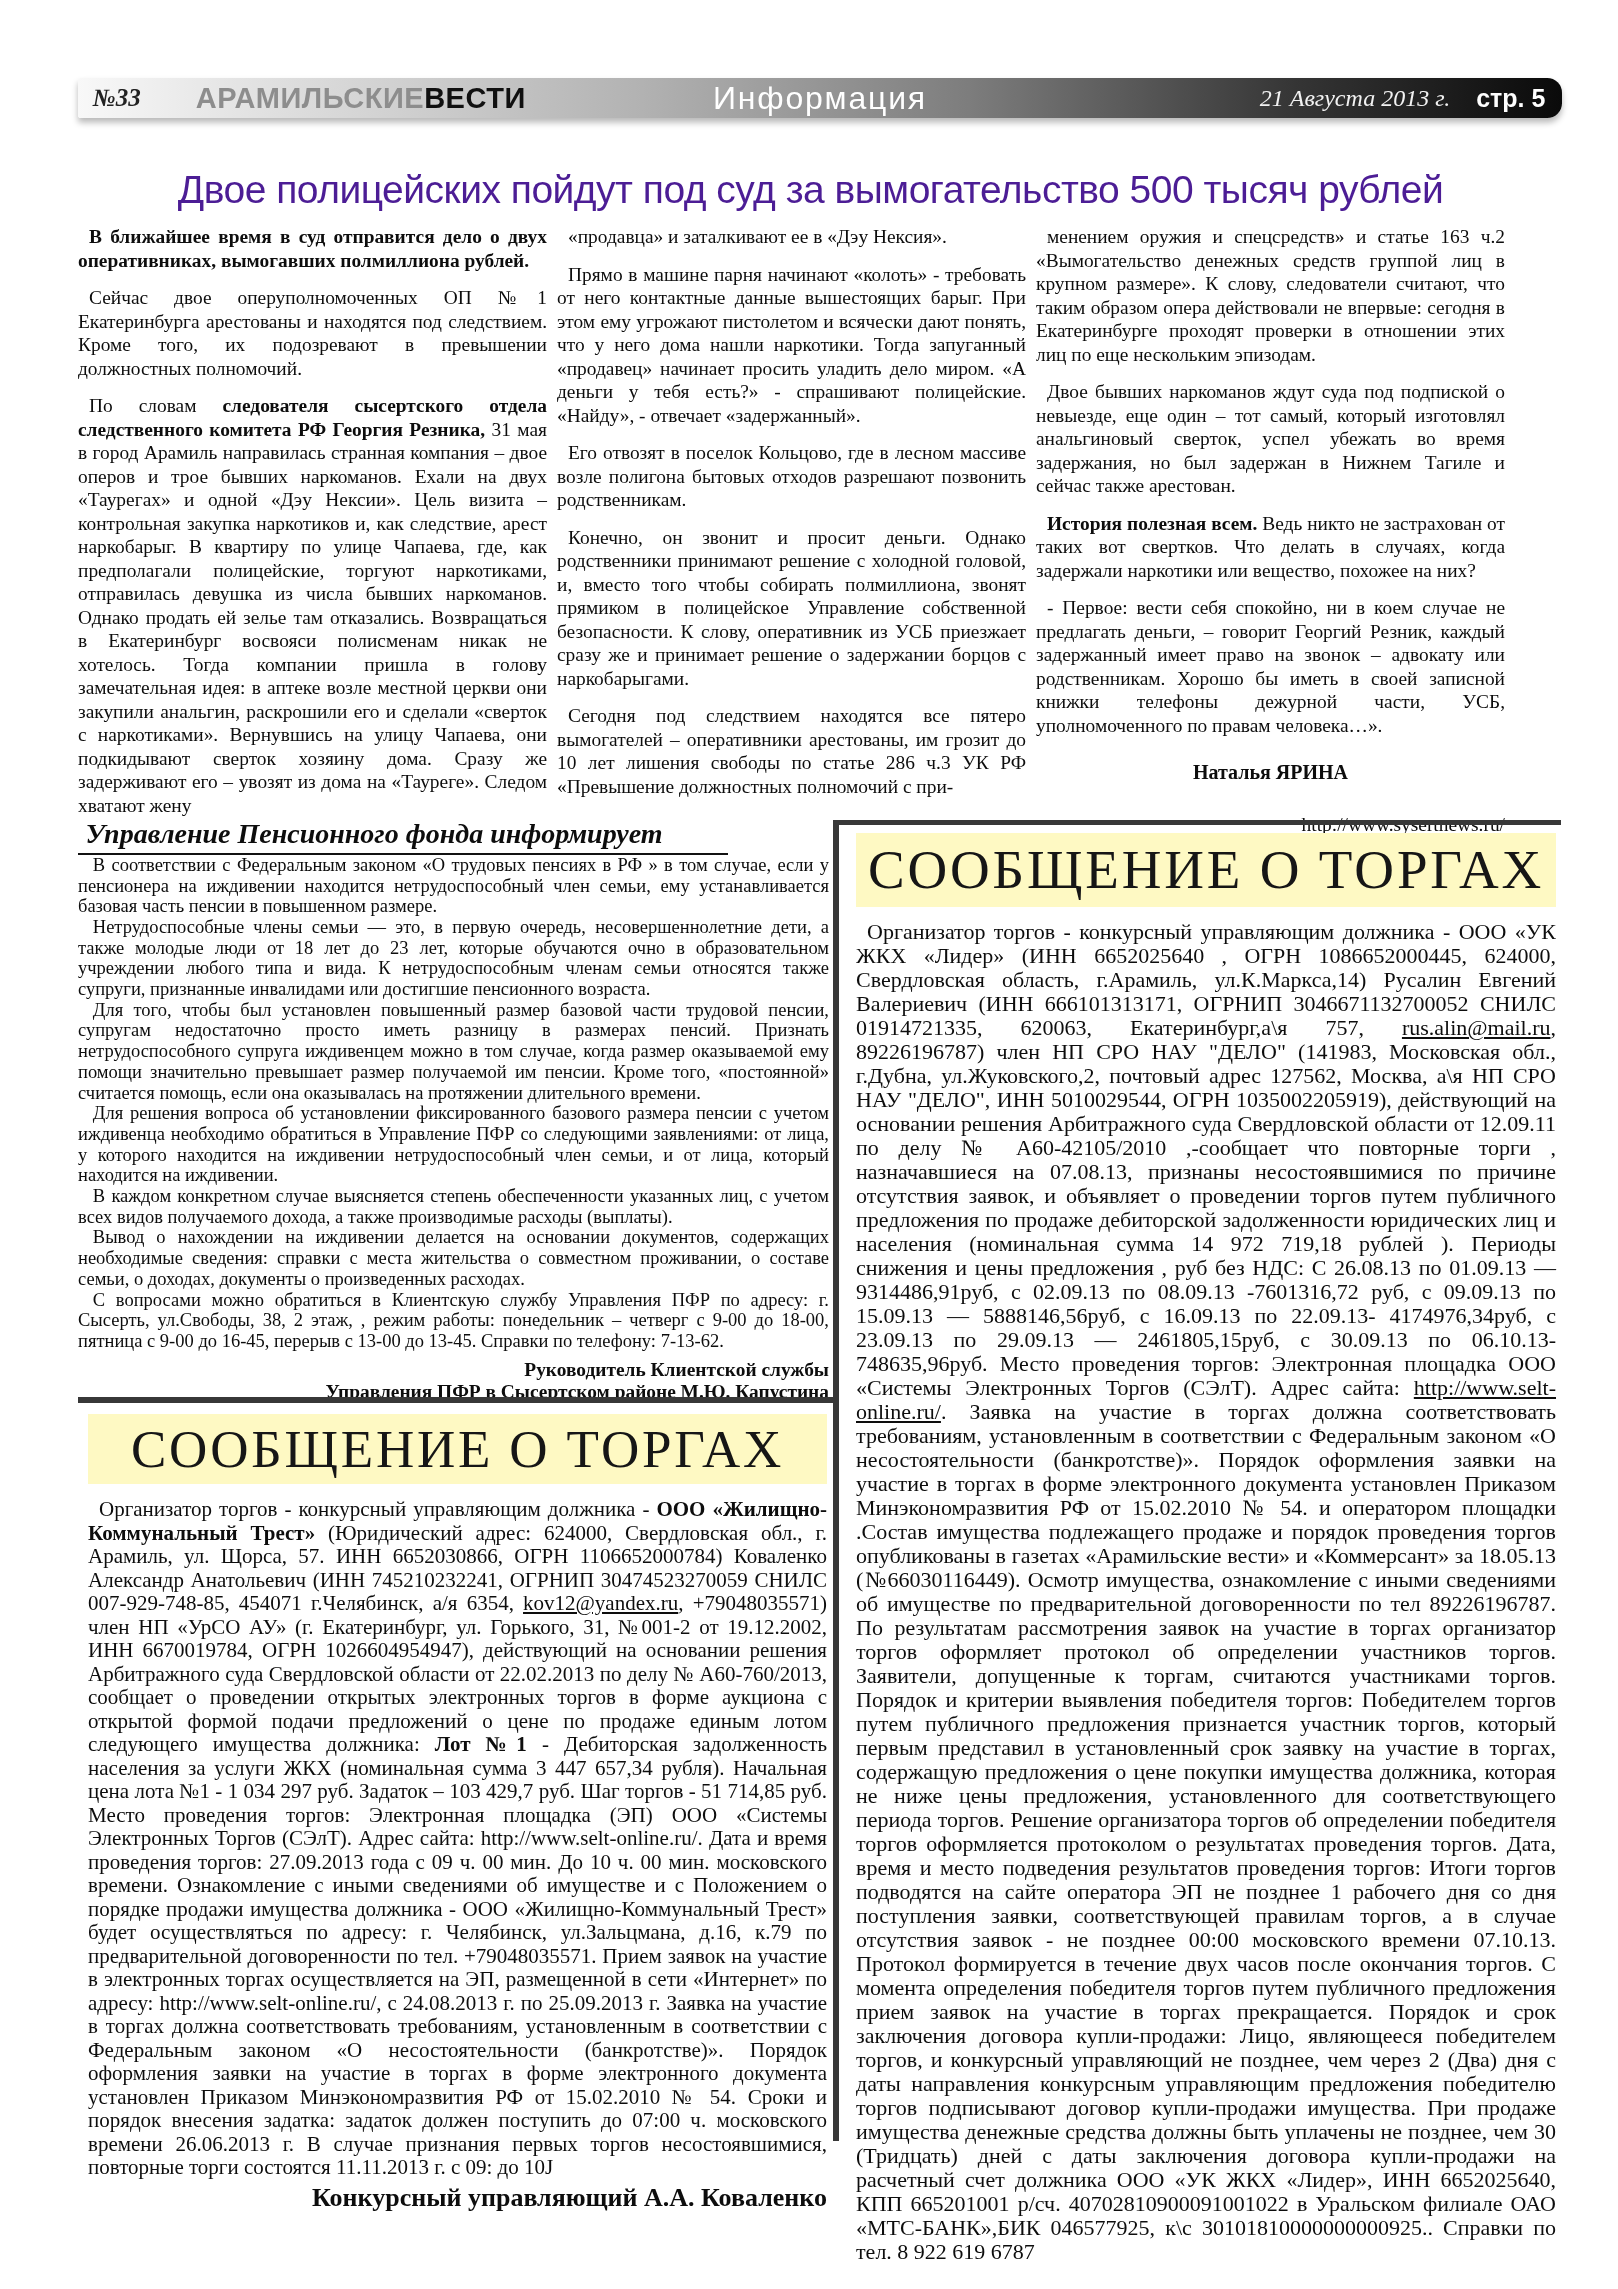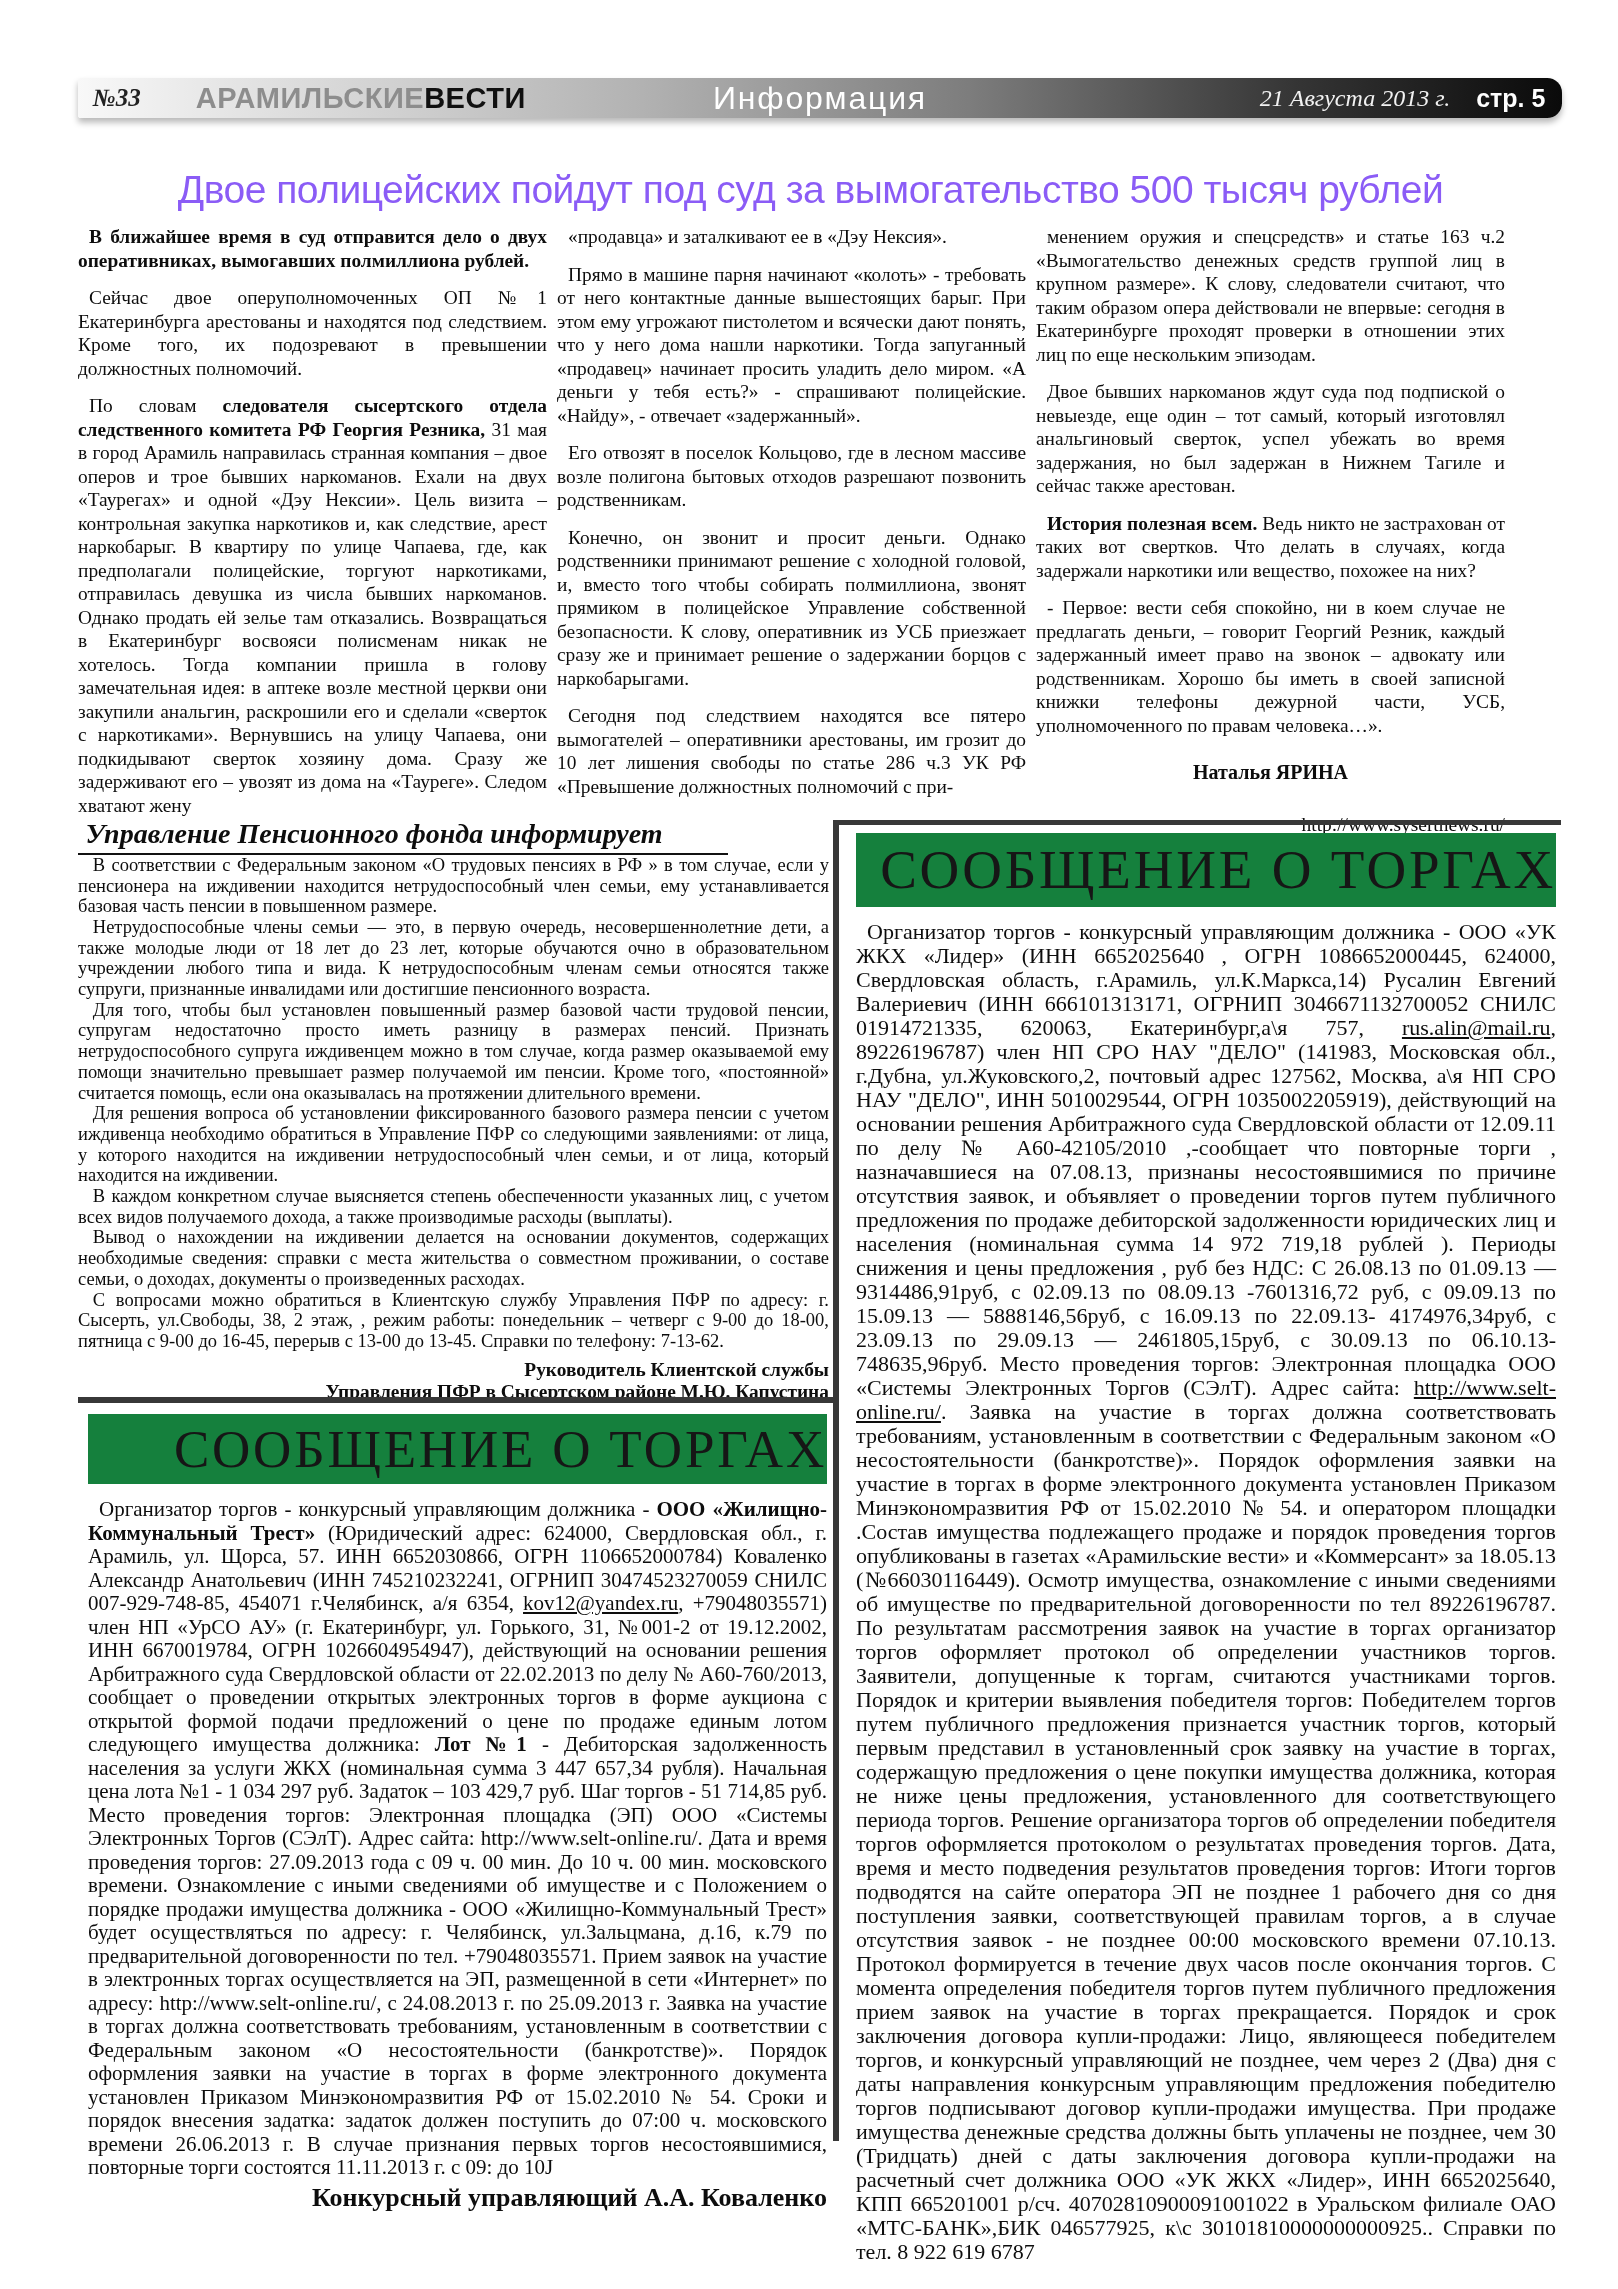--- a/index.html
+++ b/index.html
@@ -16,21 +16,21 @@
             font-size:29px;letter-spacing:0.5px;white-space:nowrap;}
   .mh-brand .lt{color:#8d8d8d;} .mh-brand .dk{color:#101010;}
   .mh-section{position:absolute;left:0;right:0;text-align:center;
               font-family:"Liberation Sans",sans-serif;font-size:32px;color:#ffffff;letter-spacing:1.8px;}
   .mh-date{margin-left:auto;font-style:italic;font-size:24px;color:#f2f2f2;white-space:nowrap;}
   .mh-page{font-family:"Liberation Sans",sans-serif;font-weight:bold;font-size:25px;
            color:#ffffff;margin:0 16.6px 0 26px;white-space:nowrap;}
 
   
   .headline{position:absolute;left:83px;top:168px;width:1455px;text-align:center;
-            font-family:"Liberation Sans",sans-serif;font-size:39px;letter-spacing:-0.5px;color:#8b5cf6;}
+            font-family:"Liberation Sans",sans-serif;font-size:39px;letter-spacing:-0.5px;color:#4c1d95;}
   .lead-cols{position:absolute;left:78px;top:225px;width:1458px;display:flex;gap:10px;}
   .lead-col{width:469px;font-size:19.4px;line-height:23.5px;text-align:justify;}
   .lead-col p{margin:0 0 14px 0;text-indent:11px;}
   .b{font-weight:bold;}
   .byline{text-align:center;font-weight:bold;font-size:20px;margin-top:24px;}
   .src{text-align:right;font-size:19.4px;margin-top:28px;}
 
   
   .pension{position:absolute;left:78px;top:818px;width:751px;}
   .kicker{display:inline-block;font-style:italic;font-weight:bold;font-size:28px;
@@ -39,21 +39,21 @@
   .p-body{font-size:18.5px;line-height:20.7px;text-align:justify;}
   .p-body p{margin:0;text-indent:14.8px;}
   .p-sig{margin-top:7.4px;text-align:right;font-weight:bold;font-size:19.4px;line-height:22px;}
 
   
   .rule-h-right{position:absolute;left:833px;top:820px;width:728px;height:4.6px;background:#383838;}
   .rule-v{position:absolute;left:833px;top:820px;width:5.5px;height:1321px;background:#383838;}
   .rule-h-left{position:absolute;left:78px;top:1397px;width:761px;height:5.5px;background:#383838;}
 
   
-  .notice-title{background:#15803d;text-align:right;letter-spacing:2.8px;color:#161616;}
+  .notice-title{background:#fef9c3;text-align:center;letter-spacing:2.8px;color:#161616;}
   .auction-left{position:absolute;left:88px;top:1414px;width:739px;}
   .auction-left .notice-title{height:70px;line-height:70px;font-size:53px;}
   .auction-left .notice-body{margin-top:14px;font-size:21px;line-height:23.5px;text-align:justify;overflow-wrap:anywhere;}
   .auction-left .sig{text-align:right;font-weight:bold;font-size:26px;margin-top:3.7px;}
 
   .auction-right{position:absolute;left:856px;top:833px;width:700px;}
   .auction-right .notice-title{height:74px;line-height:74px;font-size:55px;}
   .auction-right .notice-body{margin-top:13px;font-size:22px;line-height:24px;text-align:justify;overflow-wrap:anywhere;}
 
   .link{text-decoration:underline;}

